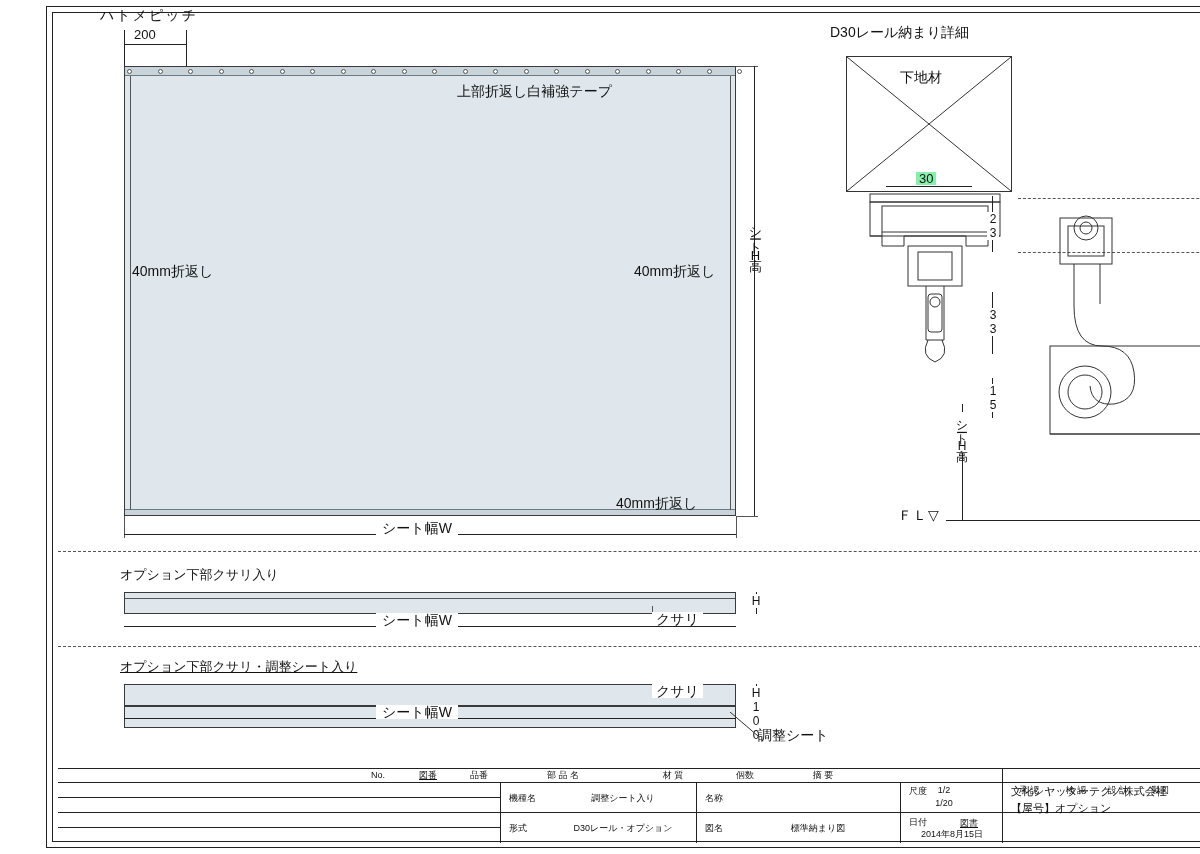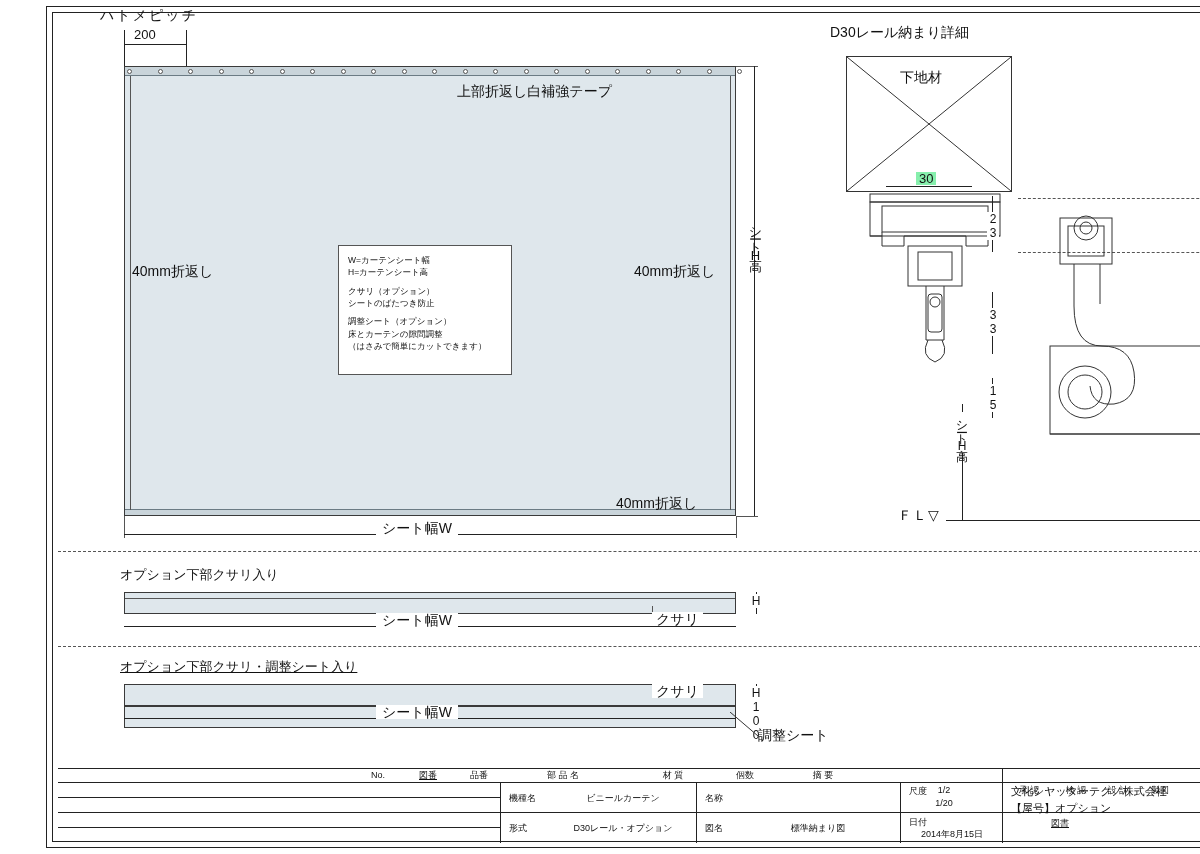--- a/index.html
+++ b/index.html
@@ -85,31 +85,20 @@
 
   <div class="lbl" style="left:417px;top:84px;font-size:14px;">上部折返し白補強テープ</div>
 
   <div class="lbl" style="left:92px;top:264px;font-size:14px;">40mm折返し</div>
   <div class="lbl" style="left:594px;top:264px;font-size:14px;">40mm折返し</div>
   <div class="lbl" style="left:576px;top:496px;font-size:14px;">40mm折返し</div>
 
   <div class="line vline thin" style="left:90px;top:76px;height:434px;"></div>
   <div class="line vline thin" style="left:690px;top:76px;height:434px;"></div>
 
-  <div class="notebox">
-    <div>W=カーテンシート幅</div>
-    <div>H=カーテンシート高</div>
-    <div class="gap"></div>
-    <div>クサリ（オプション）</div>
-    <div>シートのばたつき防止</div>
-    <div class="gap"></div>
-    <div>調整シート（オプション）</div>
-    <div>床とカーテンの隙間調整</div>
-    <div>（はさみで簡単にカットできます）</div>
-  </div>
 
   <div class="line hline thin" style="left:696px;top:66px;width:22px;"></div>
   <div class="line hline thin" style="left:696px;top:516px;width:22px;"></div>
   <div class="line vline" style="left:714px;top:66px;height:450px;"></div>
   <div class="lbl vert" style="left:709px;top:218px;font-size:13px;">シート高H</div>
 
   <div class="line vline thin" style="left:84px;top:516px;height:22px;"></div>
   <div class="line vline thin" style="left:696px;top:516px;height:22px;"></div>
   <div class="line hline" style="left:84px;top:534px;width:612px;"></div>
   <div class="lbl" style="left:336px;top:521px;font-size:14px;background:#fff;padding:0 6px;">シート幅W</div>
@@ -221,21 +210,21 @@
     <div class="cell bt" style="left:0;top:13px;width:442px;height:0;"></div>
     <div class="cell bt" style="left:0;top:28px;width:442px;height:0;"></div>
     <div class="cell bt" style="left:0;top:43px;width:442px;height:0;"></div>
     <div class="cell bt" style="left:0;top:58px;width:442px;height:0;"></div>
 
     <div class="cell bl" style="left:442px;top:13px;width:0;height:61px;"></div>
     <div class="cell bt" style="left:442px;top:13px;width:722px;height:0;"></div>
     <div class="cell bt" style="left:442px;top:43px;width:722px;height:0;"></div>
 
     <div class="cell tleft" style="left:446px;top:17px;width:60px;height:24px;">機種名</div>
-    <div class="cell tctr" style="left:500px;top:17px;width:130px;height:24px;">ビニールカーテン</div>
+    <div class="cell tctr" style="left:500px;top:17px;width:130px;height:24px;">調整シート入り</div>
     <div class="cell tleft" style="left:446px;top:47px;width:60px;height:24px;">形式</div>
     <div class="cell tctr" style="left:490px;top:47px;width:150px;height:24px;">D30レール・オプション</div>
 
     <div class="cell bl" style="left:638px;top:13px;width:0;height:61px;"></div>
     <div class="cell tleft" style="left:642px;top:17px;width:60px;height:24px;">名称</div>
     <div class="cell tleft" style="left:642px;top:47px;width:60px;height:24px;">図名</div>
     <div class="cell tctr" style="left:690px;top:47px;width:140px;height:24px;">標準納まり図</div>
 
     <div class="cell bl" style="left:842px;top:13px;width:0;height:61px;"></div>
     <div class="cell tleft" style="left:846px;top:16px;width:40px;height:12px;">尺度</div>
@@ -256,16 +245,16 @@
     <div class="cell tctr" style="left:662px;top:0;width:50px;height:13px;">個数</div>
     <div class="cell tctr" style="left:720px;top:0;width:90px;height:13px;">摘 要</div>
 
     <div class="cell tctr" style="left:946px;top:15px;width:50px;height:13px;">承 認</div>
     <div class="cell tctr" style="left:998px;top:15px;width:40px;height:13px;">検 認</div>
     <div class="cell tctr" style="left:1040px;top:15px;width:40px;height:13px;">設 計</div>
     <div class="cell tctr" style="left:1082px;top:15px;width:40px;height:13px;">製図</div>
 
     <div class="cell tleft" style="left:948px;top:15px;width:216px;height:14px;font-size:11px;">文化シヤッターテクノ株式会社</div>
     <div class="cell tleft" style="left:948px;top:32px;width:216px;height:14px;font-size:11px;">【屋号】オプション</div>
-    <div class="cell tleft" style="left:988px;top:48px;width:60px;height:13px;text-decoration:underline;">図書</div>
+    <div class="cell tleft" style="left:897px;top:48px;width:60px;height:13px;text-decoration:underline;">図書</div>
     <div class="cell tctr" style="left:1130px;top:48px;width:30px;height:22px;font-size:13px;">1</div>
   </div>
 </div>
 
 </body></html>

